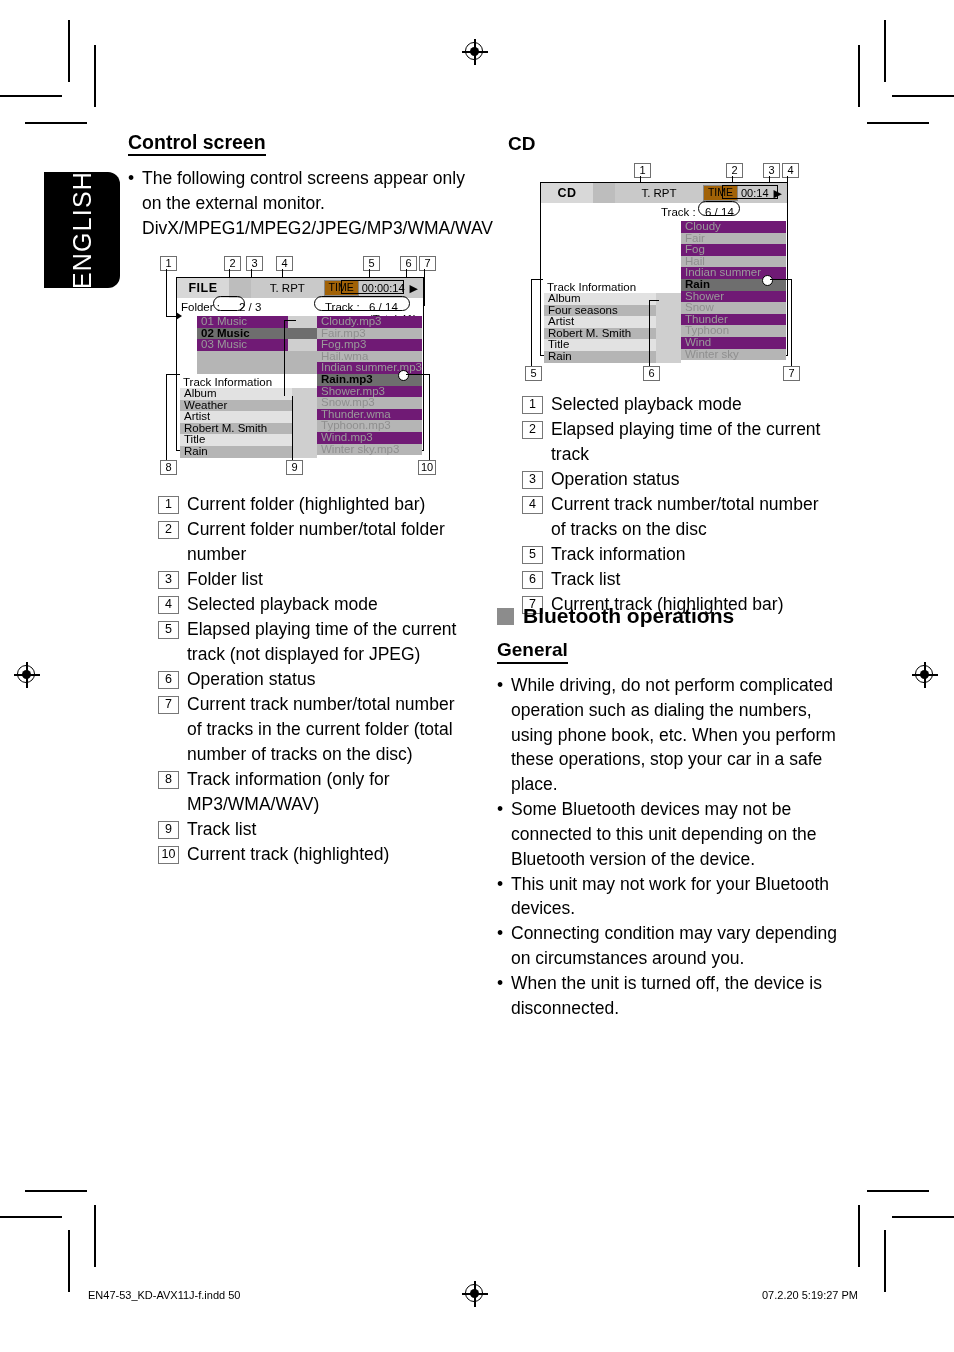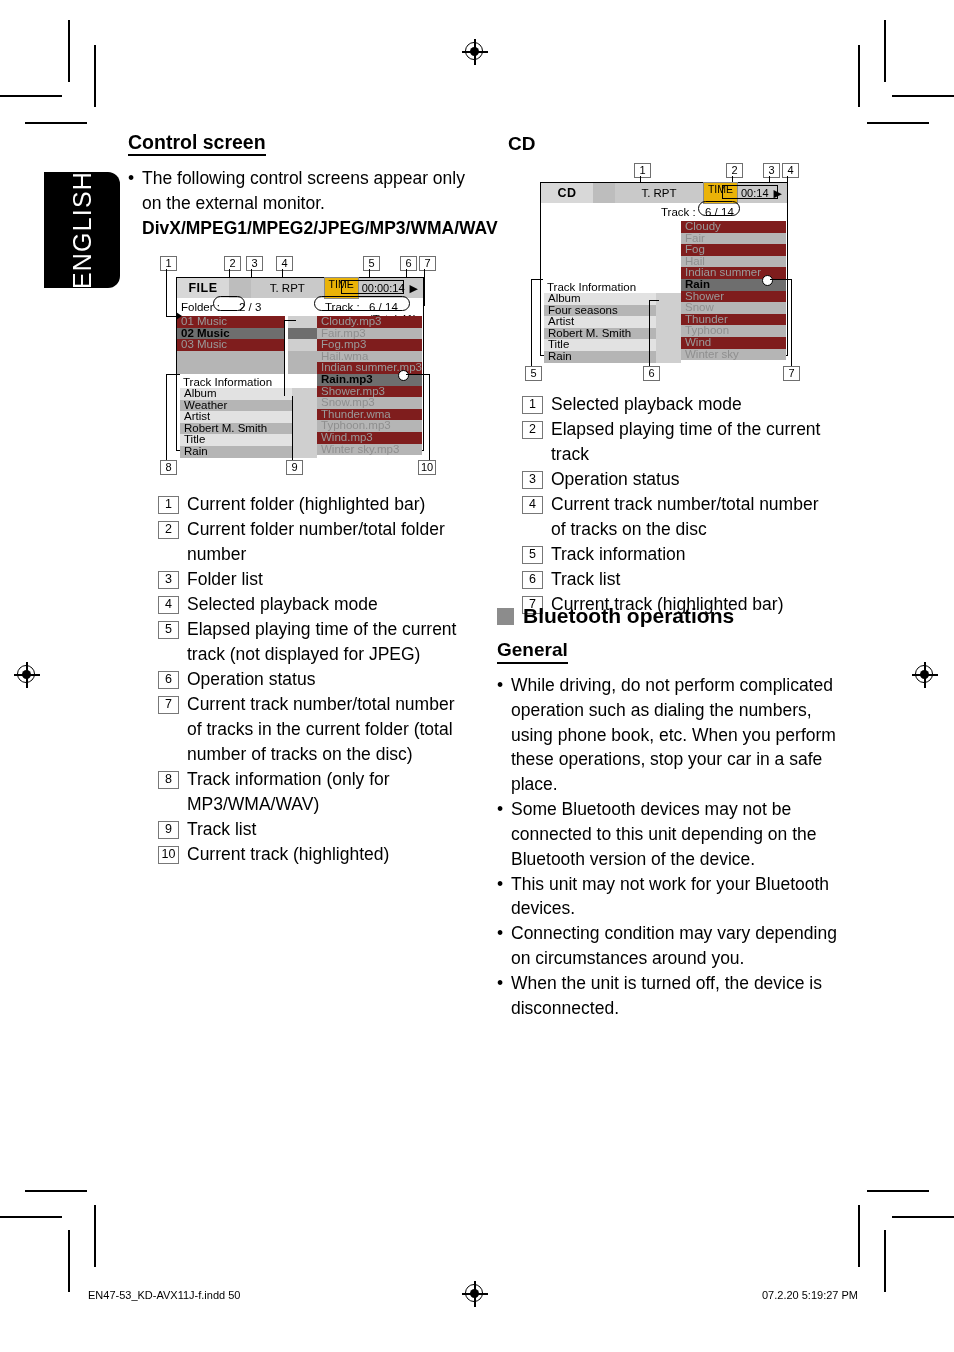--- a/index.html
+++ b/index.html
@@ -28,50 +28,50 @@
     transform:translate(-50%,-50%) rotate(-90deg);
     color:#fff;font-size:25px;letter-spacing:1.2px;font-weight:400;white-space:nowrap;
     font-family:"Liberation Sans", sans-serif;
   }
 
   
   .h-ul{font-size:19.5px;font-weight:bold;border-bottom:2px solid #000;display:inline-block;
         padding-bottom:1px;line-height:1.1;}
   .bullet-row{display:flex;font-size:17.5px;line-height:1.42;margin-bottom:0px;}
   .bullet-row .bd{width:14px;flex:0 0 14px;}
-  .bold-line{font-weight:bold;font-size:17.5px;line-height:1.42;}
+  .bold-line{font-weight:normal;font-size:17.5px;line-height:1.42;}
   .num-row{display:flex;font-size:17.5px;line-height:1.43;align-items:flex-start;}
   .numbox{
     flex:0 0 auto;min-width:15px;height:16px;border:1.3px solid #777;
     font-size:12.5px;line-height:15px;text-align:center;margin-right:8px;margin-top:4px;
     padding:0 2px;box-sizing:content-box;font-family:"Liberation Sans", sans-serif;color:#000;
   }
   .num-row .txt{flex:1;}
 
   
   .sec-head{display:flex;align-items:center;}
   .sec-head .sq{width:17px;height:17px;background:#8c8c8c;margin-right:9px;}
   .sec-head .t{font-size:21px;font-weight:bold;}
 
   
   .screen{position:absolute;background:#fff;border:1.4px solid #000;box-sizing:border-box;}
   .scr-top{display:flex;align-items:center;background:#c9c9c9;height:20px;box-sizing:border-box;}
   .scr-top .mode{width:52px;background:#d8d8d8;height:20px;display:flex;align-items:center;
                  justify-content:center;font-size:12.5px;font-weight:bold;letter-spacing:.5px;}
   .scr-top .gapA{width:22px;height:20px;background:#bdbdbd;}
   .scr-top .rpt{flex:1;text-align:center;font-size:11.5px;}
-  .scr-top .time{background:#eab308;border:1px solid #8a8a8a;font-size:10.5px;padding:0 4px;
-                 height:22px;line-height:13px;margin-right:3px;box-sizing:border-box;}
+  .scr-top .time{background:#a16207;border:1px solid #8a8a8a;font-size:10.5px;padding:0 4px;
+                 height:16px;line-height:13px;margin-right:3px;box-sizing:border-box;}
   .scr-top .tval{font-size:11px;margin-right:5px;}
   .scr-top .play{font-size:11px;margin-right:5px;}
 
   .lbl{font-size:11.5px;}
   .listrow{font-size:11.5px;padding-left:4px;box-sizing:border-box;height:11.6px;line-height:11.6px;
            white-space:nowrap;overflow:hidden;}
-  .lt{background:#7f1d1d;color:#9a9a9a;}
+  .lt{background:#701a75;color:#9a9a9a;}
   .dk{background:#b5b5b5;color:#8f8f8f;}
   .hl{background:#6e6e6e;color:#000;font-weight:bold;}
   .fold-hl{background:#6e6e6e;color:#000;font-weight:bold;}
 
   .ti-hdr{font-size:11.5px;background:#fff;height:12px;line-height:12px;padding-left:3px;}
   .ti-lt{background:#e2e2e2;color:#000;}
   .ti-dk{background:#b5b5b5;color:#000;}
 
   
   .co{position:absolute;border:1.3px solid #6f6f6f;background:#fff;font-size:11px;
@@ -176,21 +176,21 @@
         <div class="play">▶</div>
       </div>
 
       <div style="position:relative;height:152px;">
 
         <div style="position:absolute;left:4px;top:3px;text-align:center;" class="lbl">Folder :</div>
         <div style="position:absolute;left:62px;top:3px;" class="lbl">2 / 3</div>
         <div style="position:absolute;left:148px;top:3px;" class="lbl">Track :</div>
         <div style="position:absolute;left:192px;top:3px;" class="lbl">6 / 14 (Total 41)</div>
 
-        <div style="position:absolute;left:0;top:18px;width:108px;">
+        <div style="position:absolute;left:20px;top:18px;width:108px;">
           <div class="listrow lt">01 Music</div>
           <div class="listrow fold-hl">02 Music</div>
           <div class="listrow lt">03 Music</div>
           <div class="listrow dk">&nbsp;</div>
           <div class="listrow dk">&nbsp;</div>
         </div>
 
         <div style="position:absolute;left:111px;top:29.6px;width:65px;height:11.6px;background:#6e6e6e;"></div>
         <div style="position:absolute;left:111px;top:18px;width:65px;height:11.6px;background:#cfcfcf;"></div>
         <div style="position:absolute;left:111px;top:41.2px;width:65px;height:11.6px;background:#cfcfcf;"></div>

